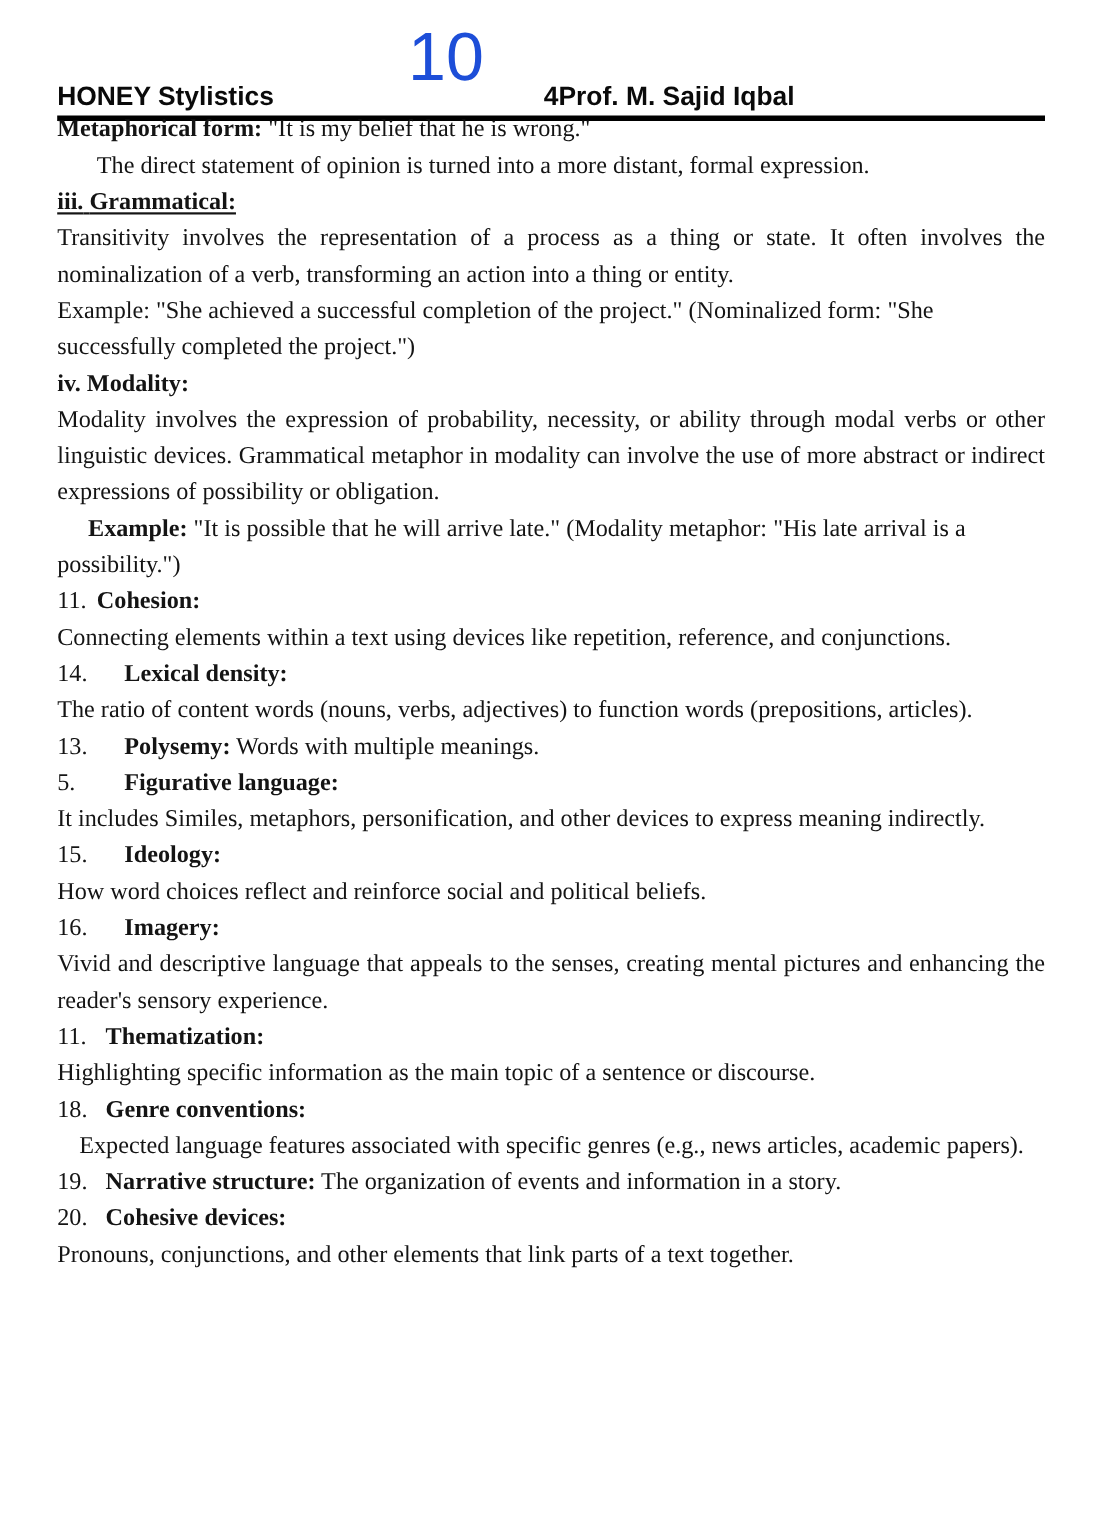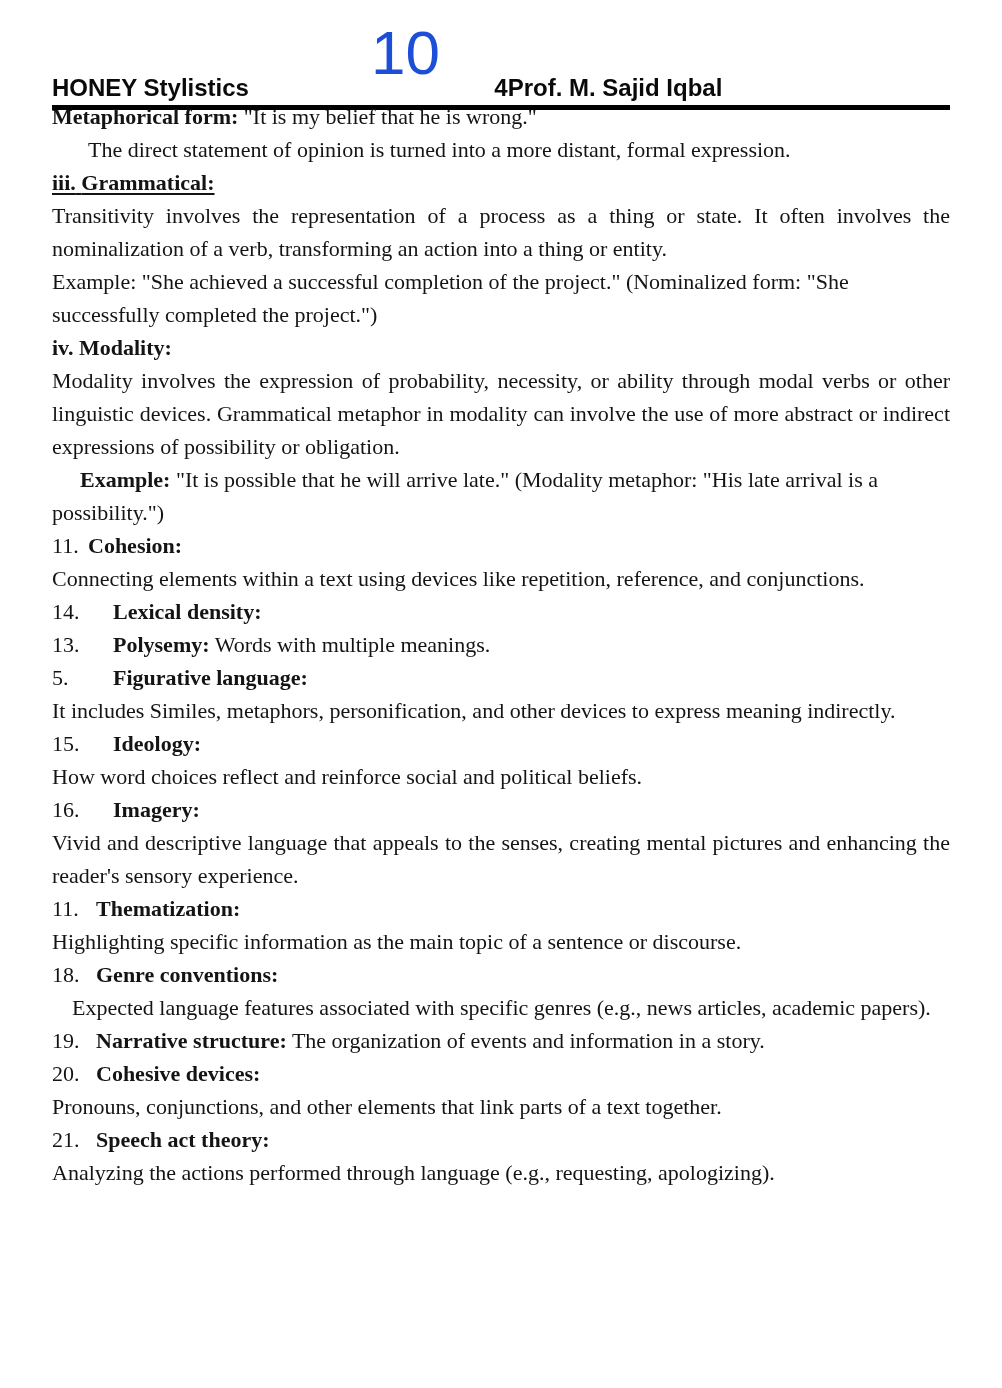--- a/index.html
+++ b/index.html
@@ -101,20 +101,21 @@
 
     <p class="ind28"><span class="bold">Example:</span> <span>"It is possible that he will arrive late." (Modality metaphor: "His late arrival is a possibility.")</span></p>
 
     <div>
       <p><span class="num-s">11.</span><span class="bold">Cohesion:</span></p>
       <p class="blk60 just">Connecting elements within a text using devices like repetition, reference, and conjunctions.</p>
     </div>
 
     <div>
       <p><span class="num-w">14.</span><span class="bold">Lexical density:</span></p>
+      <p class="blk60 just">The ratio of content words (nouns, verbs, adjectives) to function words (prepositions, articles).</p>
     </div>
 
     <div>
       <p><span class="num-w">13.</span><span class="bold">Polysemy:</span> <span>Words with multiple meanings.</span></p>
     </div>
 
     <div>
       <p><span class="num-w">5.</span><span class="bold">Figurative language:</span></p>
       <p class="blk60 just">It includes Similes, metaphors, personification, and other devices to express meaning indirectly.</p>
     </div>
@@ -141,19 +142,15 @@
 
     <div>
       <p><span class="num-n">19.</span><span class="bold">Narrative structure:</span> <span>The organization of events and information in a story.</span></p>
     </div>
 
     <div>
       <p><span class="num-n">20.</span><span class="bold">Cohesive devices:</span></p>
       <p class="blk44">Pronouns, conjunctions, and other elements that link parts of a text together.</p>
     </div>
 
-    <div>
-      <p><span class="num-n">21.</span><span class="bold">Speech act theory:</span></p>
-      <p class="blk44">Analyzing the actions performed through language (e.g., requesting, apologizing).</p>
-    </div>
 
   </div>
 </div>
 
 </body></html>

